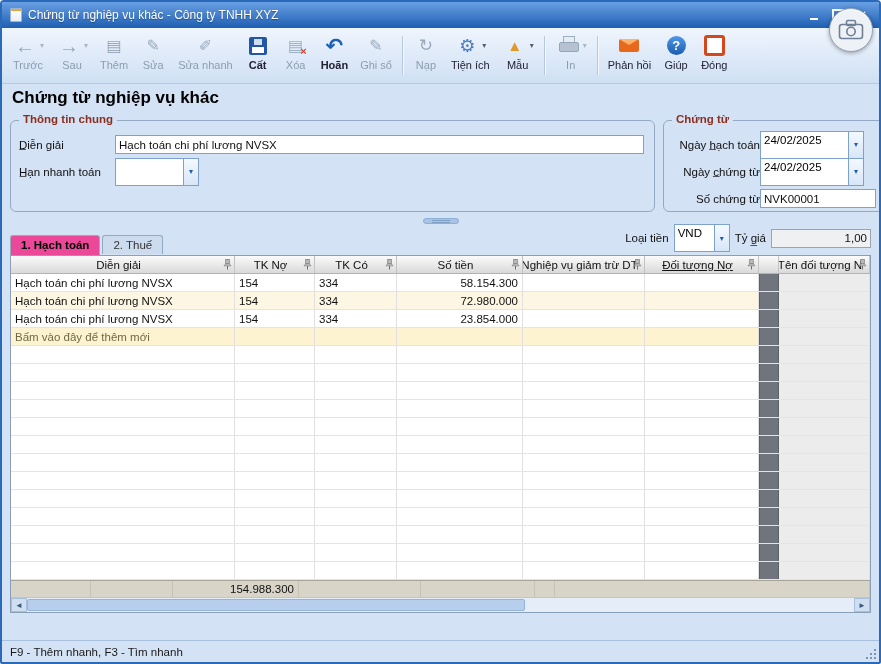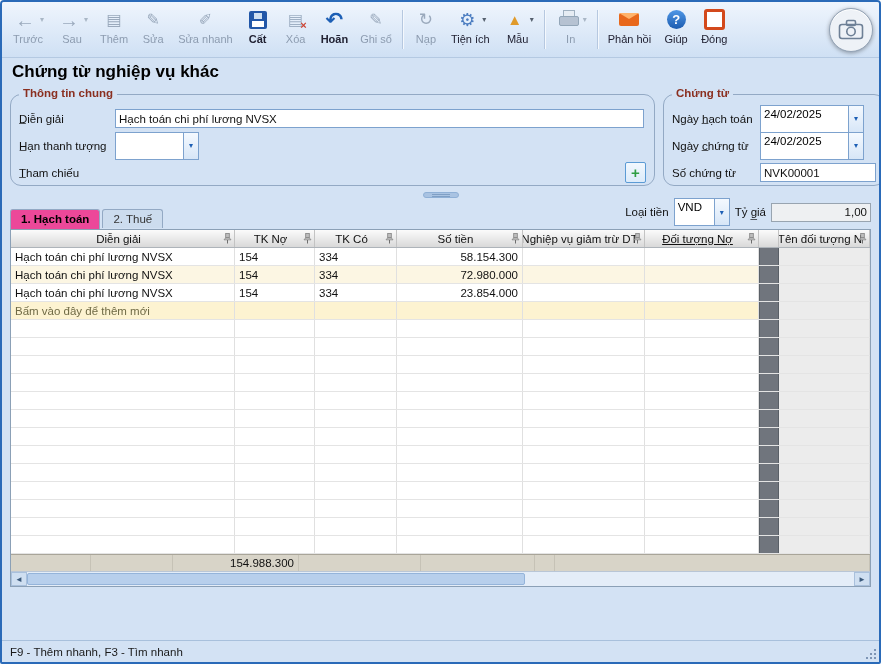--- a/index.html
+++ b/index.html
@@ -74,29 +74,29 @@
     background:linear-gradient(#4f97e6,#1c5cb0); color:#fff; font-weight:bold; font-size:13px;
     display:flex; align-items:center; justify-content:center; }
   .ic-close-app::before { content:""; width:15px; height:15px; background:#fff;
     border:3px solid var(--close_red,#d3491c); border-radius:3px; }
 
   
   .pagetitle { height:30px; flex:0 0 30px; padding:4px 10px 0; font-size:17px; font-weight:bold; color:#000; }
 
   
   .groups { display:flex; gap:8px; padding:6px 8px 0; height:98px; flex:0 0 98px; }
-  .grp { position:relative; border:1px solid #93a9c4; border-radius:11px; padding:10px 8px 4px; }
+  .grp { position:relative; border:1px solid #93a9c4; border-radius:6px; padding:10px 8px 4px; }
   .grp-left { flex:0 0 645px; }
   .grp-right { flex:1; }
   .legend { position:absolute; top:-8px; left:8px; background:var(--content_bg,#d3e2f4); padding:0 4px;
     color:var(--legend_color,#8a2f20); font-weight:bold; font-size:11.5px; }
   .frow { display:flex; align-items:center; height:27px; }
   .flabel { font-size:11.5px; color:#111; }
   .grp-left .flabel { width:96px; flex:0 0 96px; }
-  .grp-right .flabel { width:88px; flex:0 0 88px; }
+  .grp-right .flabel { width:88px; flex:0 0 88px;text-align:right; }
   .txt { height:19px; border:1px solid var(--field_border,#7da2ce); background:#fff; font-size:11.5px;
     padding:0 3px; font-family:inherit; color:#111; }
   .txt.wide { flex:1; margin-right:2px; }
   .combo { display:flex; height:28px; border:1px solid var(--field_border,#7da2ce); background:#fff; }
   .cval { flex:1; padding:2px 3px; font-size:11.5px; white-space:nowrap; overflow:hidden; }
   .cbtn { width:15px; flex:0 0 15px; display:flex; align-items:center; justify-content:center;
     background:linear-gradient(#f4f9ff,#d7e6f7); border-left:1px solid var(--field_border,#7da2ce);
     color:var(--accent_blue,#1d5fb5); font-size:8px; cursor:default; }
   .combo.pay { width:84px; }
   .combo.date { width:104px; }
@@ -171,20 +171,29 @@
     display:flex; align-items:center; padding:0 8px; font-size:11.5px; color:#1a1a1a; position:relative; }
   .grip { position:absolute; right:3px; bottom:3px; width:12px; height:12px; }
   .grip::before { content:""; position:absolute; right:0; bottom:0; width:2px; height:2px; background:#7d95b5;
     box-shadow:-4px 0 0 #7d95b5, -8px 0 0 #7d95b5, 0 -4px 0 #7d95b5, -4px -4px 0 #7d95b5, 0 -8px 0 #7d95b5; }
 </style>
 </head>
 <body>
 
 <div class="window">
 
+  <div class="titlebar">
+    <span class="wicon"></span>
+    <span class="wtitle">Chứng từ nghiệp vụ khác - Công ty TNHH XYZ</span>
+    <div class="wctrls">
+      <span class="wc wmin"></span>
+      <span class="wc wmax"></span>
+      <span class="wc wclose"></span>
+    </div>
+  </div>
 
   <div class="camera">
     <svg width="26" height="22" viewBox="0 0 26 22">
       <rect x="8.5" y="1.5" width="9" height="5" rx="1.5" fill="none" stroke="#6e8096" stroke-width="1.6"></rect>
       <rect x="1.5" y="5.5" width="23" height="14" rx="2.5" fill="none" stroke="#6e8096" stroke-width="1.6"></rect>
       <circle cx="13" cy="12.5" r="4.2" fill="none" stroke="#6e8096" stroke-width="1.6"></circle>
     </svg>
   </div>
 
   <div class="toolbar">
@@ -300,31 +309,25 @@
 
   <div class="groups">
 
     <div class="grp grp-left">
       <span class="legend">Thông tin chung</span>
       <div class="frow">
         <span class="flabel">D̲iễn giải</span>
         <input class="txt wide" value="Hạch toán chi phí lương NVSX" style="">
       </div>
       <div class="frow">
-        <span class="flabel">H̲ạn thanh tượng</span>
+        <span class="flabel">H̲ạn nhanh toán</span>
         <div class="combo pay">
           <span class="cval"></span>
           <span class="cbtn">▾</span>
         </div>
-      </div>
-      <div class="frow">
-        <span class="flabel">T̲ham chiếu</span>
-        <button class="plusbtn">
-          <span>+</span>
-        </button>
       </div>
     </div>
 
     <div class="grp grp-right">
       <span class="legend">Chứng từ</span>
       <div class="frow">
         <span class="flabel">Ngày h̲ạch toán</span>
         <div class="combo date">
           <span class="cval">24/02/2025</span>
           <span class="cbtn">▾</span>

